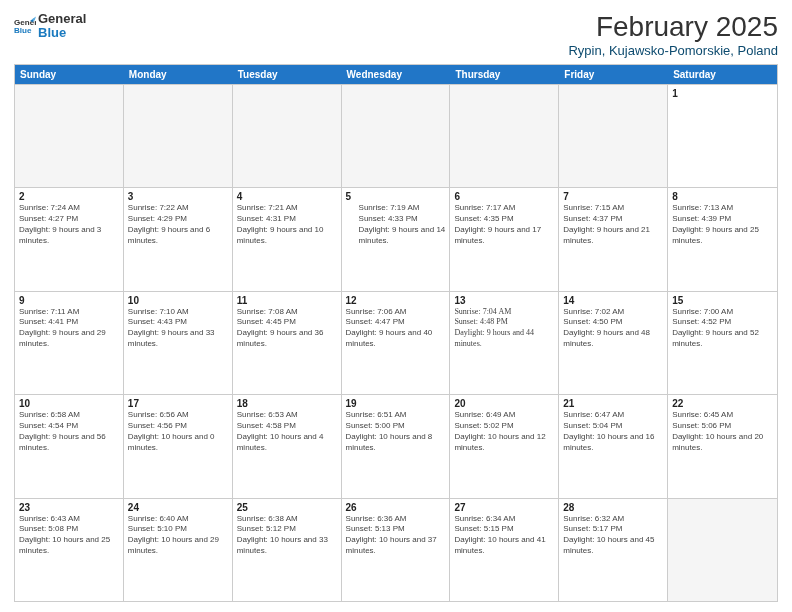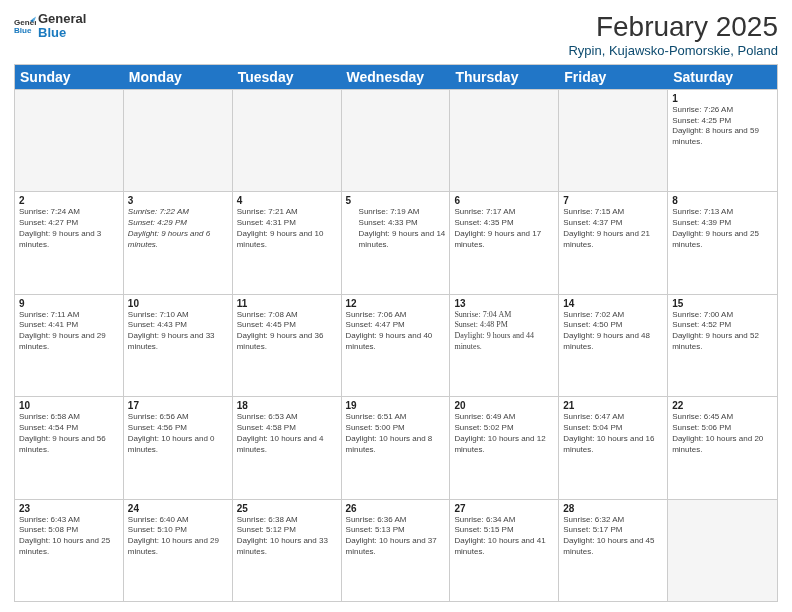--- a/index.html
+++ b/index.html
@@ -51,21 +51,21 @@
       flex-direction: column;
       border: 1px solid #ccc;
     }
     .cal-header {
       display: grid;
       grid-template-columns: repeat(7, 1fr);
       background: #2176c7;
     }
     .cal-header-cell {
       color: #fff;
-      font-size: 14px;
+      font-size: 10px;
       font-weight: bold;
       padding: 4px 5px;
       text-align: left;
     }
     .cal-body {
       flex: 1;
       display: flex;
       flex-direction: column;
     }
     .cal-week {
@@ -137,35 +137,32 @@
     <div class="cal-body">
     <div class="cal-week">
           <div class="cal-cell empty"></div>
           <div class="cal-cell empty"></div>
           <div class="cal-cell empty"></div>
           <div class="cal-cell empty"></div>
           <div class="cal-cell empty"></div>
           <div class="cal-cell empty"></div>
           <div class="cal-cell">
             <div class="day-number">1</div>
-            <div class="day-info" style="white-space: pre-line;">Sunrise: 7:26 AM
-Sunset: 4:25 PM
-Daylight: 8 hours and 59 minutes.</div>
           </div>
         </div>
         <div class="cal-week">
           <div class="cal-cell">
             <div class="day-number">2</div>
             <div class="day-info" style="white-space: pre-line;">Sunrise: 7:24 AM
 Sunset: 4:27 PM
 Daylight: 9 hours and 3 minutes.</div>
           </div>
           <div class="cal-cell">
             <div class="day-number">3</div>
-            <div class="day-info" style="white-space: pre-line; font-style: italic;">Sunrise: 7:22 AM
+            <div class="day-info" style="white-space: pre-line;">Sunrise: 7:22 AM
 Sunset: 4:29 PM
 Daylight: 9 hours and 6 minutes.</div>
           </div>
           <div class="cal-cell">
             <div class="day-number">4</div>
             <div class="day-info" style="white-space: pre-line;">Sunrise: 7:21 AM
 Sunset: 4:31 PM
 Daylight: 9 hours and 10 minutes.</div>
           </div>
           <div class="cal-cell">

